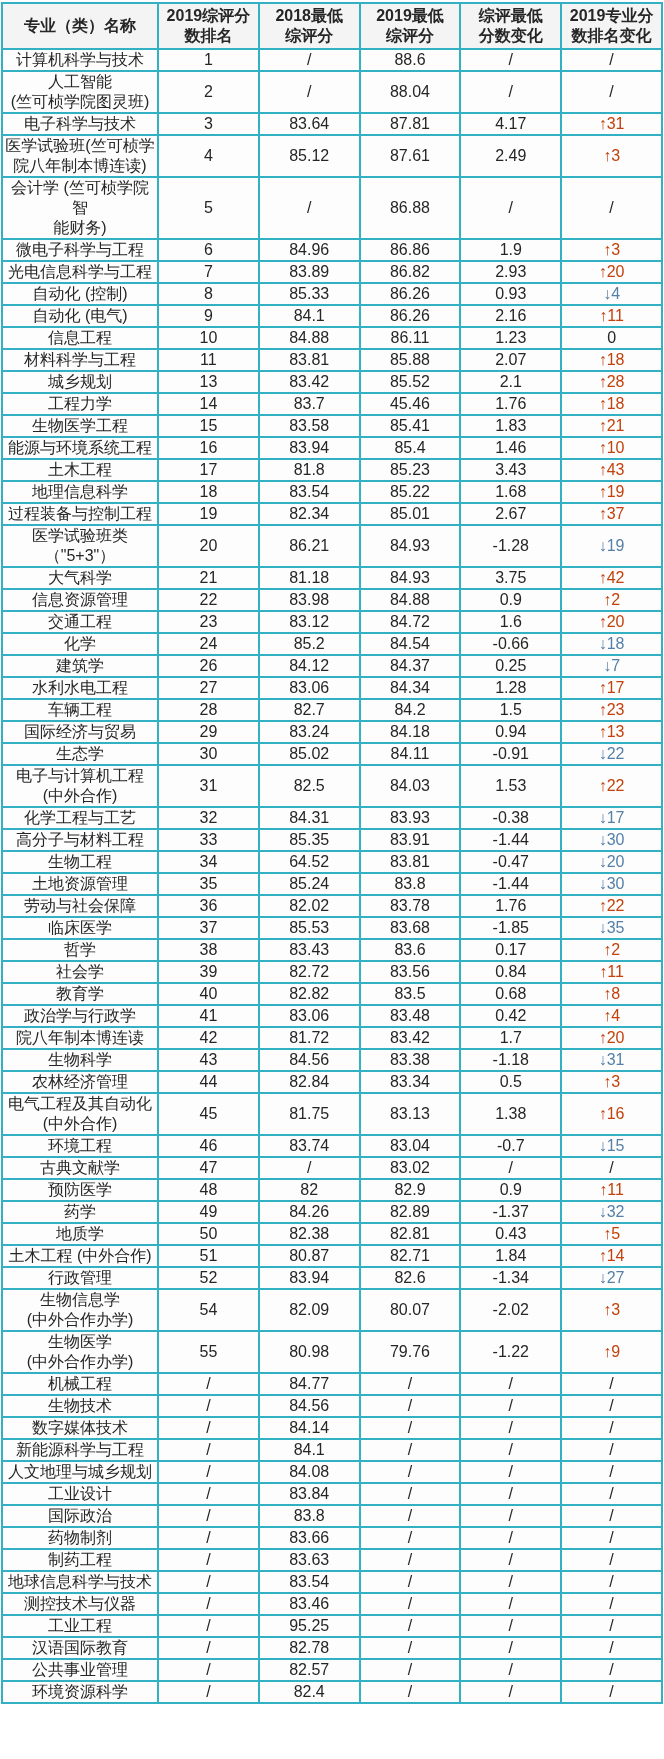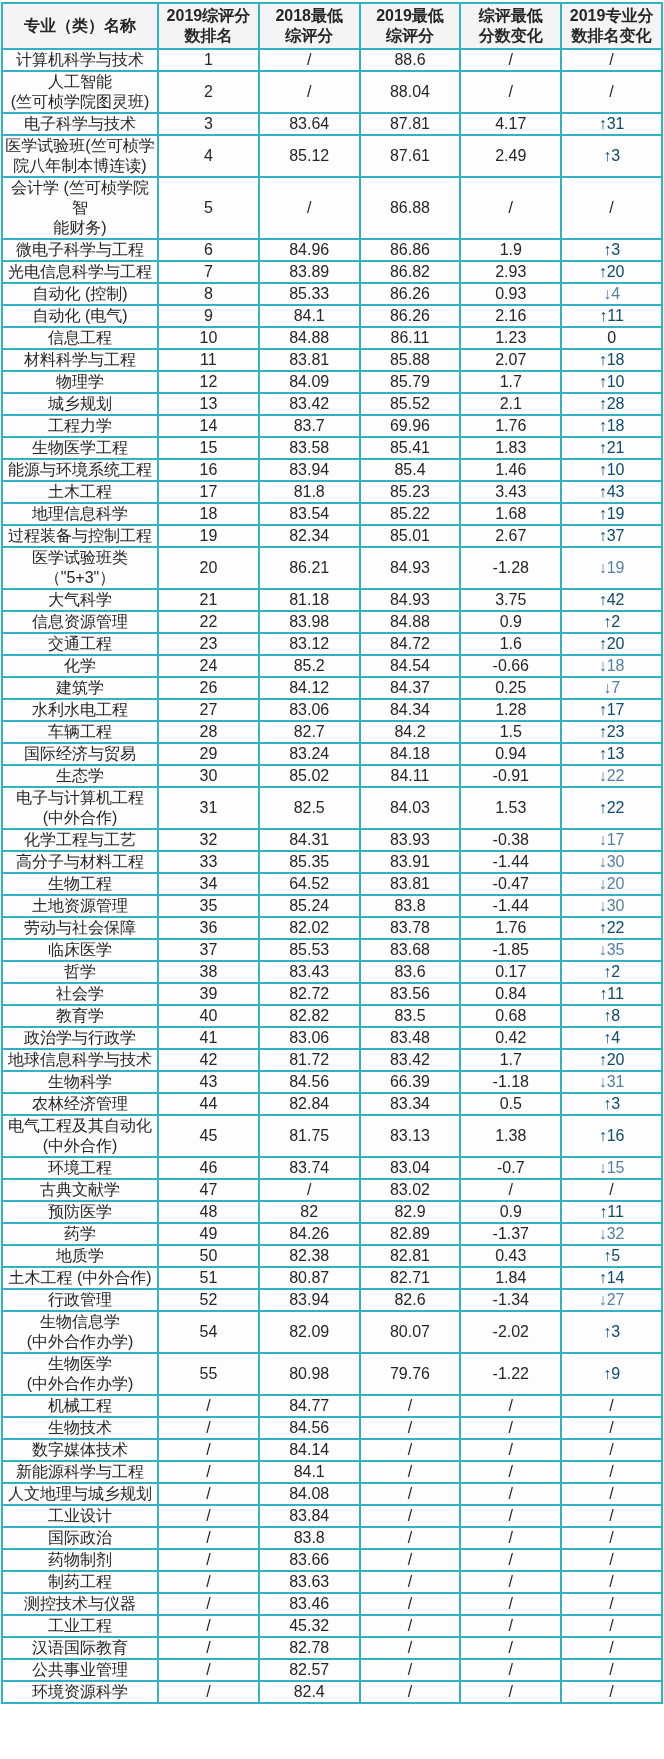--- a/index.html
+++ b/index.html
@@ -38,21 +38,21 @@
     background: #f4f4f4;
     white-space: pre-line;
     padding: 2px 0;
     font-size: 16px;
   }
   .score-table td.cell-name {
     white-space: pre-line;
     padding: 0 1px;
   }
   .score-table td { height: 20px; }
-  .score-table td.up   { color: #0c4a6e; }
+  .score-table td.up   { color: #c2410c; }
   .score-table td.down { color: #557fa6; }
 </style>
 </head>
 <body>
 
 <div class="page">
   <table class="score-table">
     <colgroup>
       <col class="c-name">
       <col class="c-num">
@@ -162,40 +162,32 @@
         </tr>
         <tr>
           <td class="cell-name">材料科学与工程</td>
           <td>11</td>
           <td>83.81</td>
           <td>85.88</td>
           <td>2.07</td>
           <td class="up">↑18</td>
         </tr>
         <tr>
-          <td class="cell-name">物理学</td>
-          <td>12</td>
-          <td>84.09</td>
-          <td>85.79</td>
-          <td>1.7</td>
-          <td class="up">↑10</td>
-        </tr>
-        <tr>
           <td class="cell-name">城乡规划</td>
           <td>13</td>
           <td>83.42</td>
           <td>85.52</td>
           <td>2.1</td>
           <td class="up">↑28</td>
         </tr>
         <tr>
           <td class="cell-name">工程力学</td>
           <td>14</td>
           <td>83.7</td>
-          <td>69.96</td>
+          <td>45.46</td>
           <td>1.76</td>
           <td class="up">↑18</td>
         </tr>
         <tr>
           <td class="cell-name">生物医学工程</td>
           <td>15</td>
           <td>83.58</td>
           <td>85.41</td>
           <td>1.83</td>
           <td class="up">↑21</td>
@@ -396,32 +388,32 @@
         </tr>
         <tr>
           <td class="cell-name">政治学与行政学</td>
           <td>41</td>
           <td>83.06</td>
           <td>83.48</td>
           <td>0.42</td>
           <td class="up">↑4</td>
         </tr>
         <tr>
-          <td class="cell-name">地球信息科学与技术</td>
+          <td class="cell-name">院八年制本博连读</td>
           <td>42</td>
           <td>81.72</td>
           <td>83.42</td>
           <td>1.7</td>
           <td class="up">↑20</td>
         </tr>
         <tr>
           <td class="cell-name">生物科学</td>
           <td>43</td>
           <td>84.56</td>
-          <td>66.39</td>
+          <td>83.38</td>
           <td>-1.18</td>
           <td class="down">↓31</td>
         </tr>
         <tr>
           <td class="cell-name">农林经济管理</td>
           <td>44</td>
           <td>82.84</td>
           <td>83.34</td>
           <td>0.5</td>
           <td class="up">↑3</td>
@@ -575,31 +567,39 @@
         </tr>
         <tr>
           <td class="cell-name">制药工程</td>
           <td>/</td>
           <td>83.63</td>
           <td>/</td>
           <td>/</td>
           <td>/</td>
         </tr>
         <tr>
+          <td class="cell-name">地球信息科学与技术</td>
+          <td>/</td>
+          <td>83.54</td>
+          <td>/</td>
+          <td>/</td>
+          <td>/</td>
+        </tr>
+        <tr>
           <td class="cell-name">测控技术与仪器</td>
           <td>/</td>
           <td>83.46</td>
           <td>/</td>
           <td>/</td>
           <td>/</td>
         </tr>
         <tr>
           <td class="cell-name">工业工程</td>
           <td>/</td>
-          <td>45.32</td>
+          <td>95.25</td>
           <td>/</td>
           <td>/</td>
           <td>/</td>
         </tr>
         <tr>
           <td class="cell-name">汉语国际教育</td>
           <td>/</td>
           <td>82.78</td>
           <td>/</td>
           <td>/</td>

